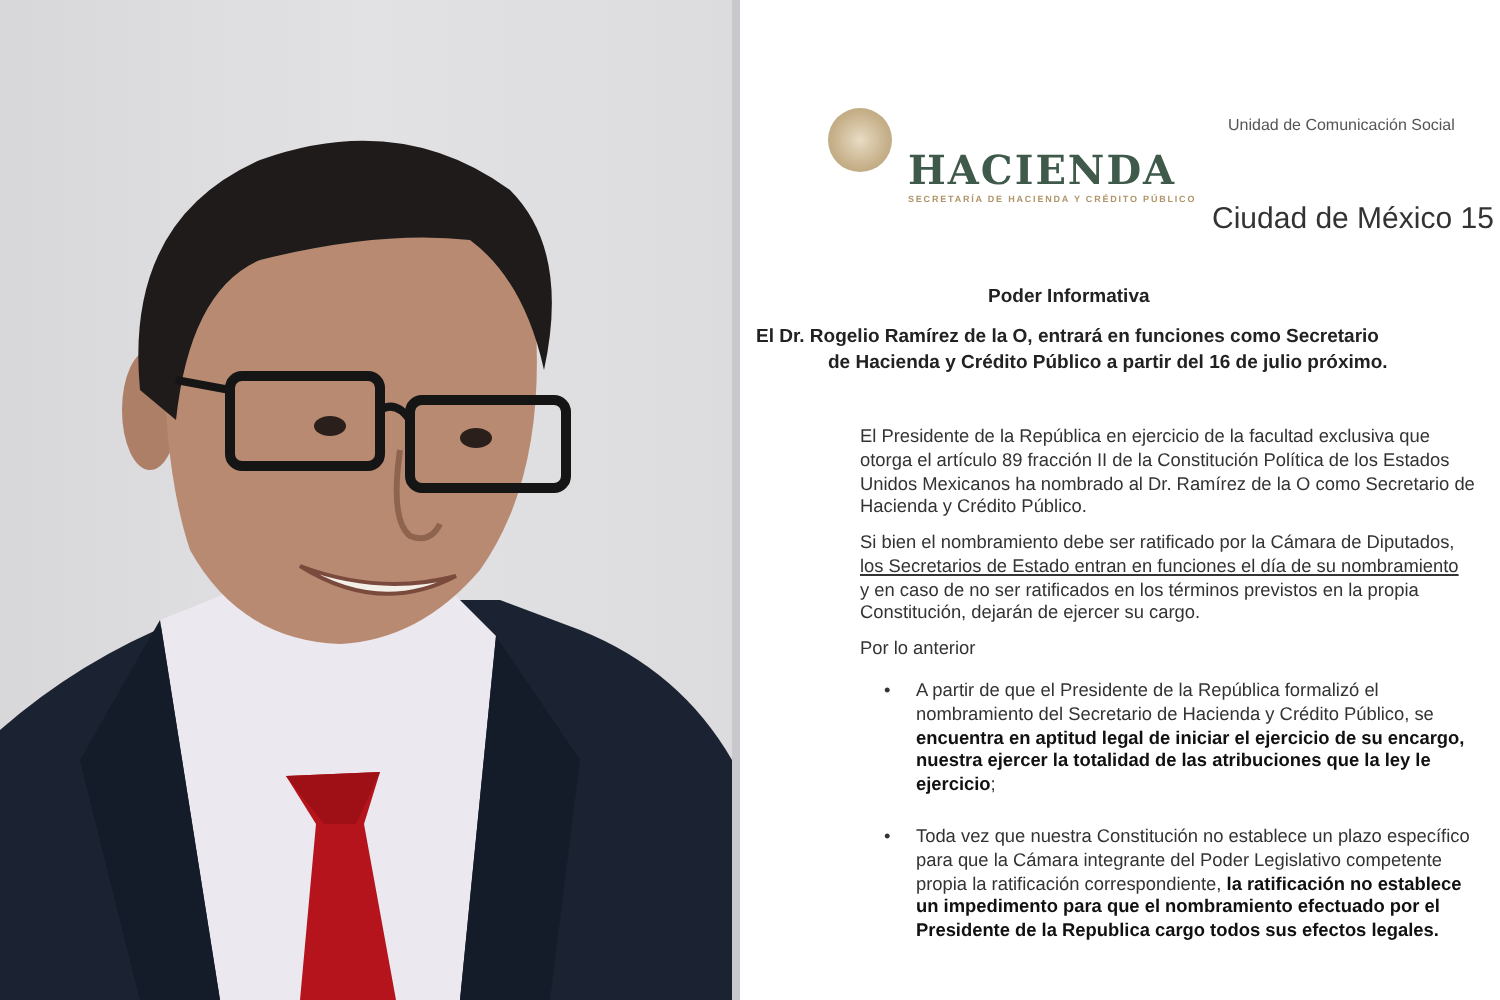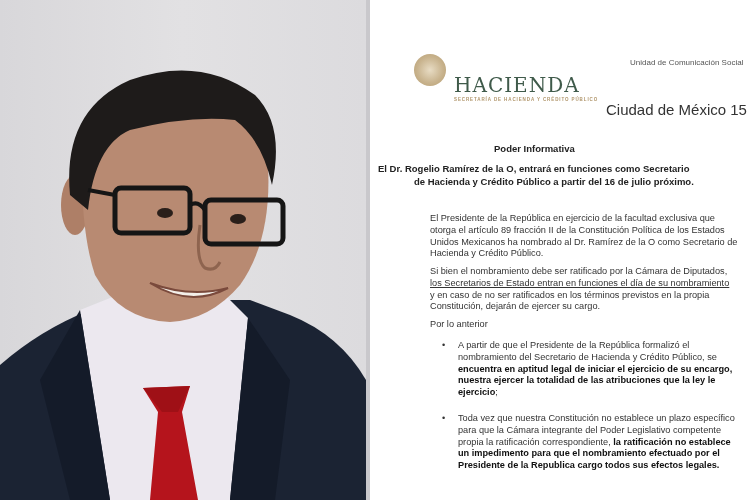--- a/index.html
+++ b/index.html
@@ -3,23 +3,23 @@
 <meta charset="utf-8">
 <style>
   html, body { margin:0; padding:0; }
   body { width:750px; height:500px; overflow:hidden; position:relative; background:#ffffff; font-family:"Liberation Sans", sans-serif; }
   .photo { position:absolute; left:0; top:0; width:366px; height:500px; background:linear-gradient(90deg,#d8d7da 0%,#e2e1e3 50%,#dcdbde 100%); overflow:hidden; }
   .divider { position:absolute; left:366px; top:0; width:4px; height:500px; background:#c9c8cc; }
   .doc { position:absolute; left:370px; top:0; width:380px; height:500px; background:#ffffff; overflow:hidden; }
   .logo { position:absolute; left:44px; top:38px; display:flex; align-items:center; }
   .seal { width:32px; height:32px; border-radius:50%; background:radial-gradient(circle,#e8dcc4 0%,#c9b48f 55%,#b49b6e 100%); }
   .logo-text { margin-left:8px; }
-  .brand { font-family:"DejaVu Serif", serif; font-weight:normal; font-size:20px; color:#3f5a4a; letter-spacing:1px; line-height:20px;margin-top:37px; }
+  .brand { font-family:"DejaVu Serif", serif; font-weight:bold; font-size:20px; color:#3f5a4a; letter-spacing:1px; line-height:20px;margin-top:37px; }
   .brand-sub { font-size:4.5px; color:#b0956a; letter-spacing:0.9px; font-weight:bold; margin-top:2px; }
-  .unit { position:absolute; left:260px; top:58px; font-size:8px; color:#555; white-space:nowrap; }
+  .unit { position:absolute; left:244px; top:58px; font-size:8px; color:#555; white-space:nowrap; }
   .dateline { position:absolute; left:236px; top:101px; font-size:15px; color:#333; white-space:nowrap; }
   .nota { position:absolute; left:124px; top:143px; font-size:9.5px; font-weight:bold; color:#222; white-space:nowrap; }
   .headline { position:absolute; left:8px; top:163px; width:420px; font-size:9.5px; font-weight:bold; color:#222; line-height:12.5px; }
   .headline .l2 { padding-left:36px; }
   .body-text { position:absolute; left:60px; width:340px; font-size:9.2px; color:#333; line-height:11.8px; white-space:nowrap; }
   .p1 { top:213px; }
   .p2 { top:266px; }
   .p3 { top:319px; }
   .u { text-decoration:underline; }
   .bullets { position:absolute; left:68px; top:340px; width:340px; font-size:9.2px; color:#333; line-height:11.8px; }

